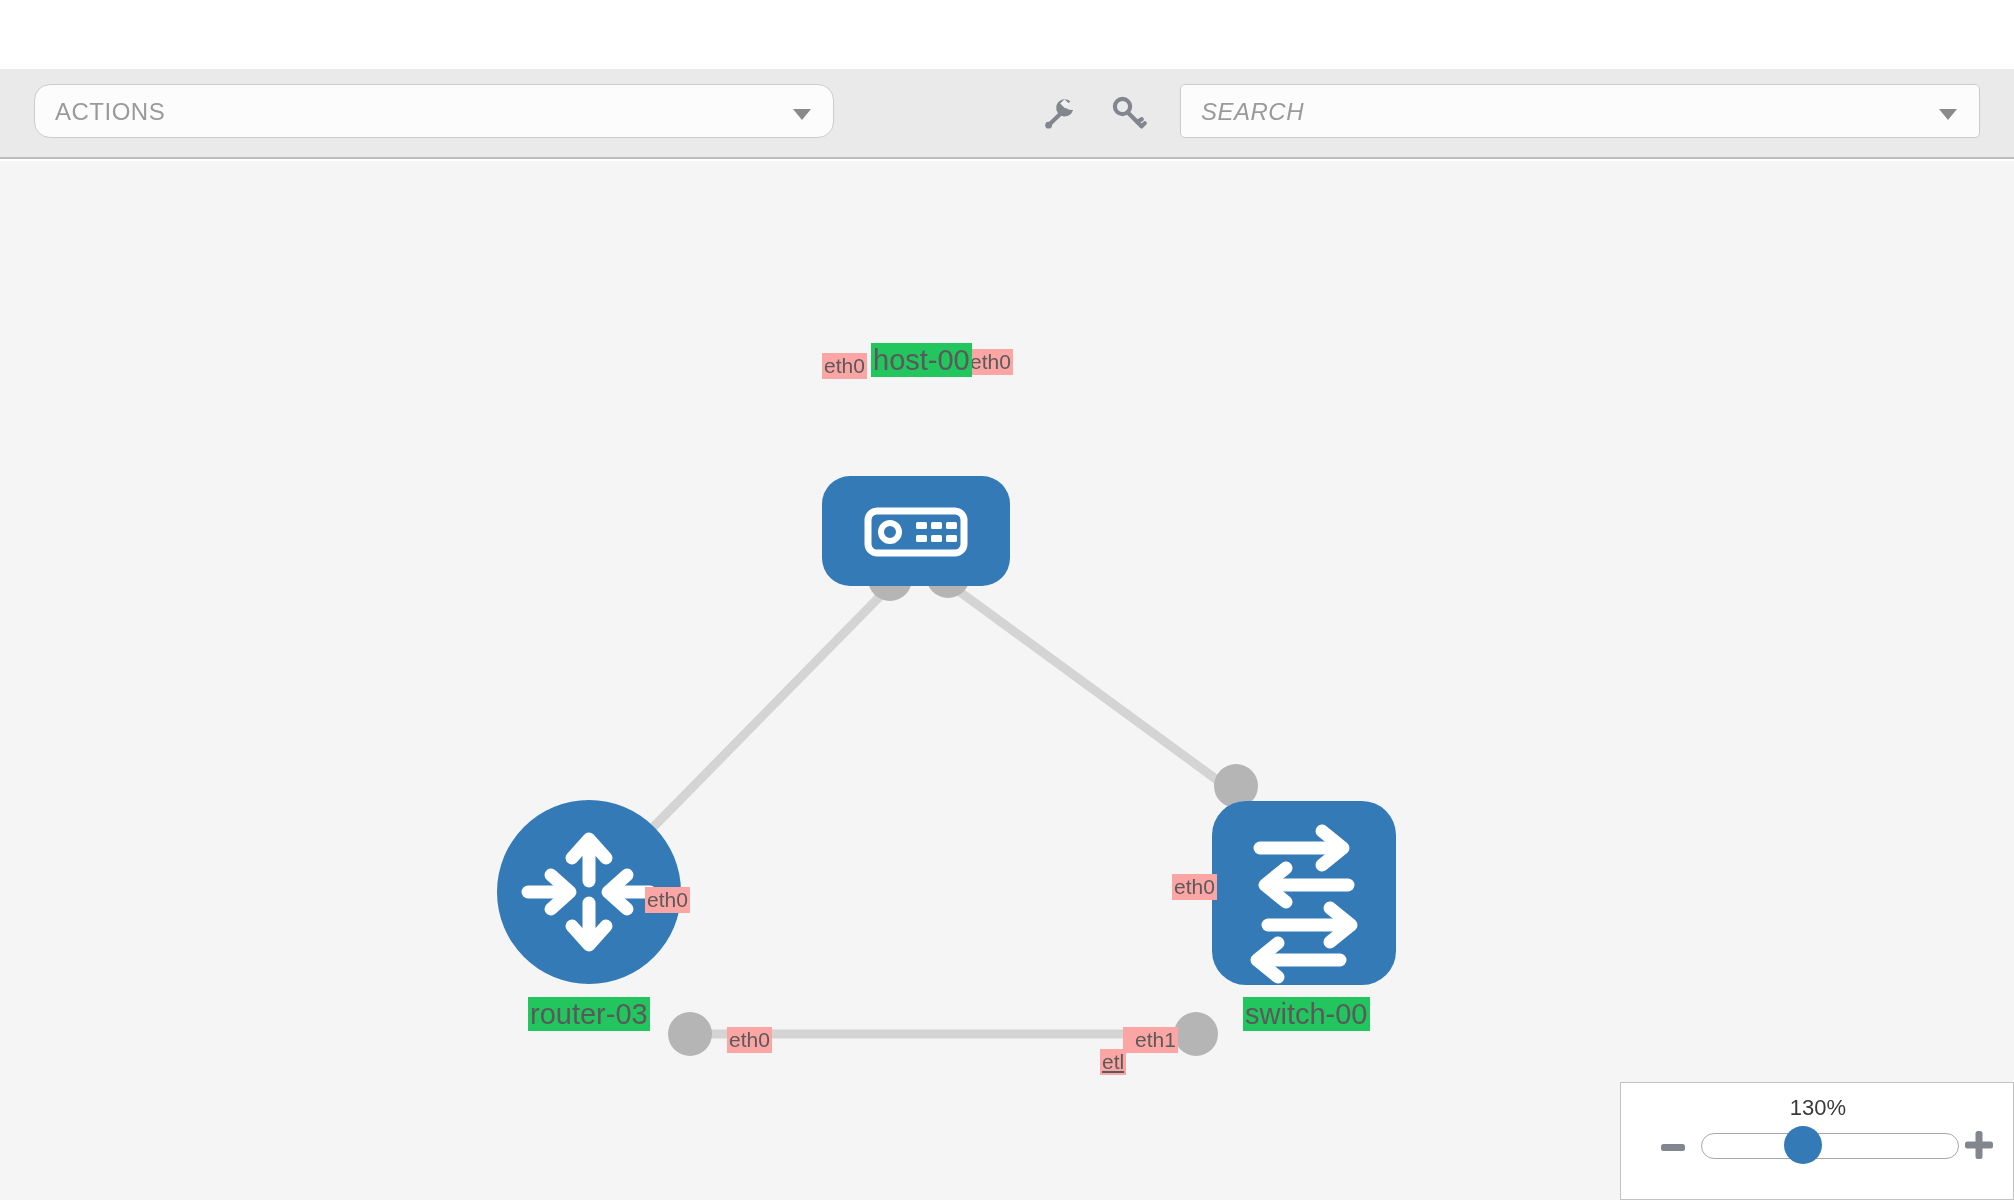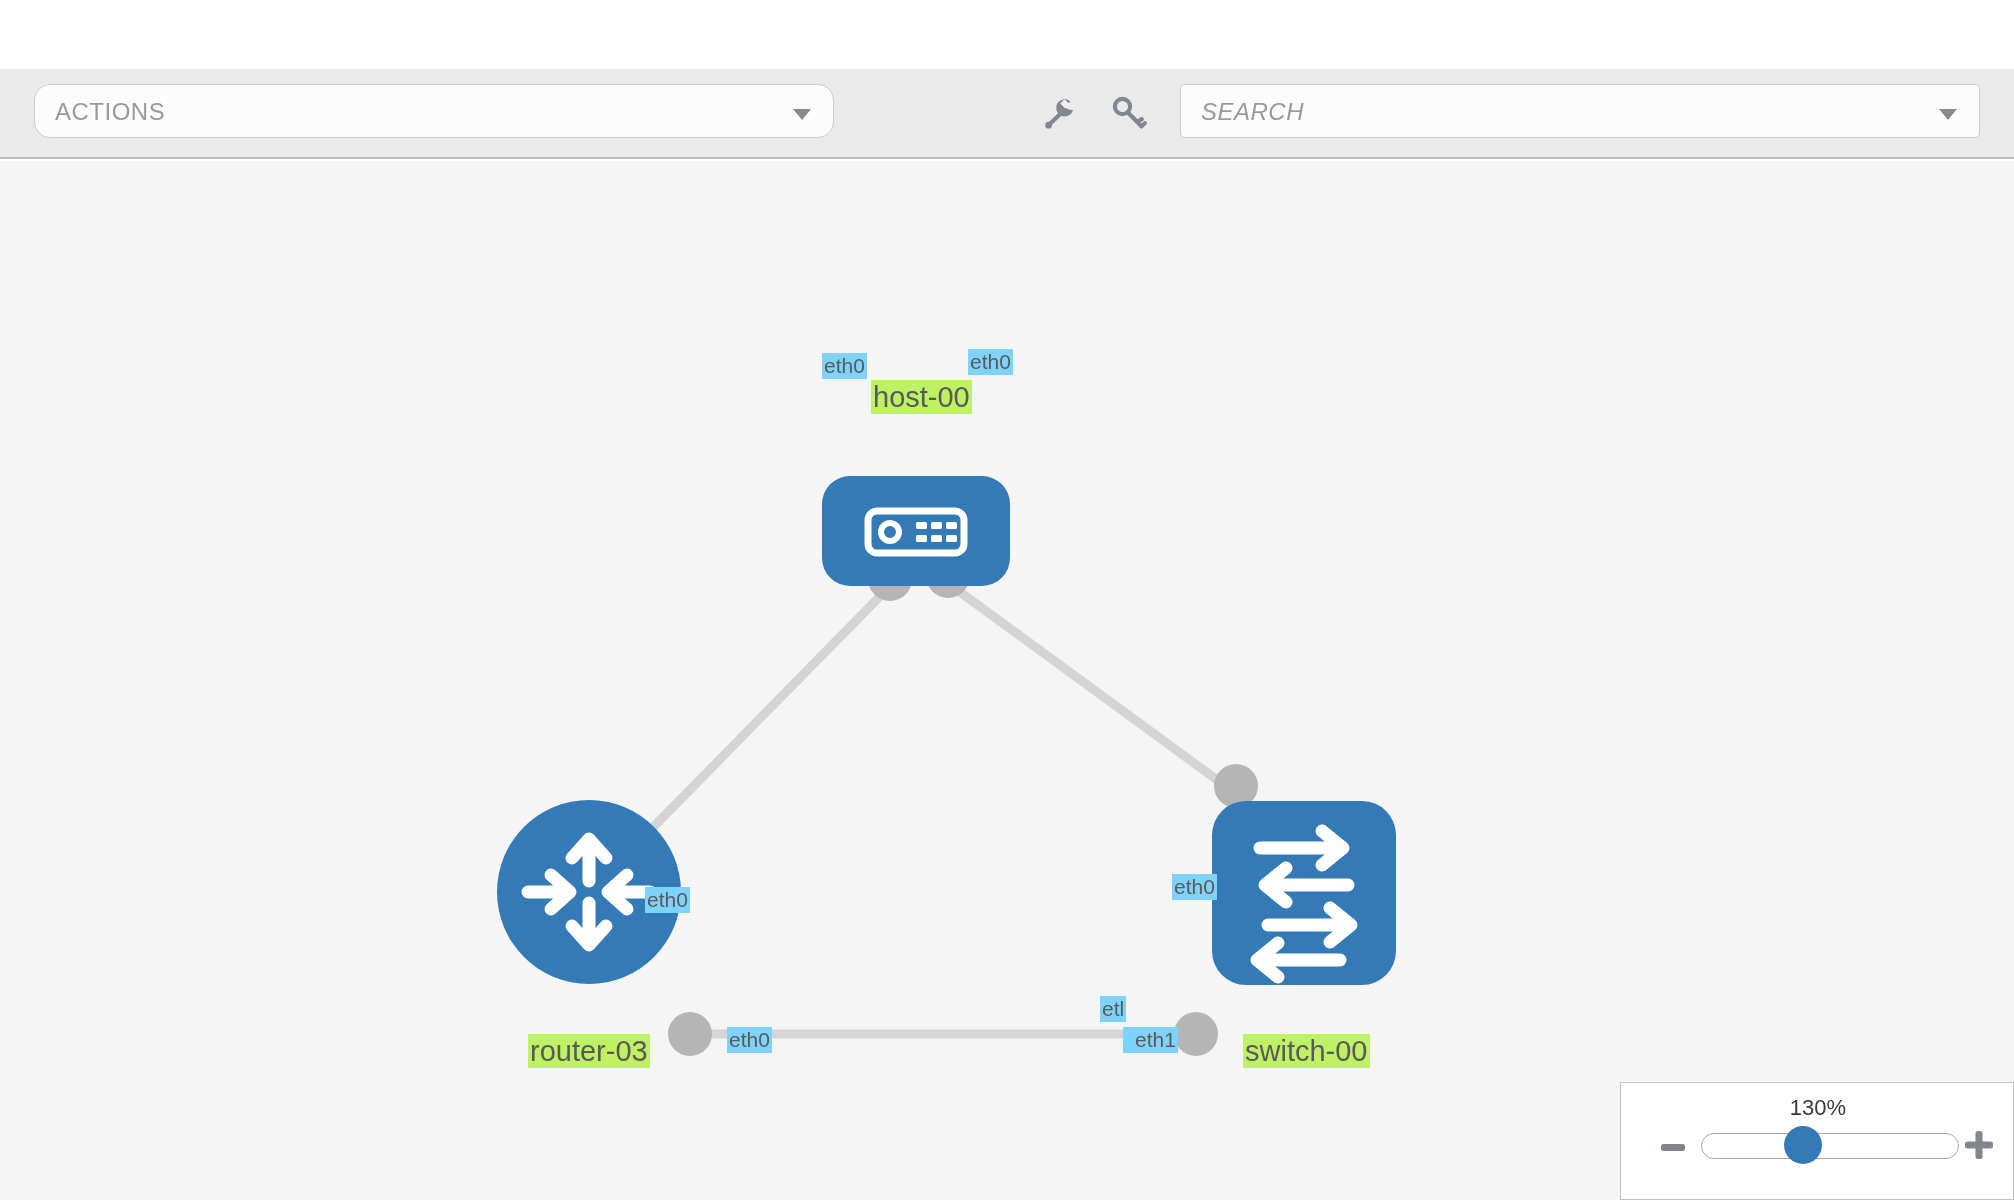--- a/index.html
+++ b/index.html
@@ -114,31 +114,30 @@
     position: absolute;
     left: 0; top: 0;
     width: 2014px; height: 1039px;
   }
 
   
   .node-label {
     position: absolute;
     font-size: 29px;
     color: #5a5a5a;
-    background: #bef264;
+    background: #22c55e;
     white-space: nowrap;
     padding: 0 2px;
     line-height: 34px;
-    margin-top: 37px;
   }
   .iface-label {
     position: absolute;
     font-size: 21px;
     color: #5a5a5a;
-    background: #7dd3fc;
+    background: #fca5a5;
     white-space: nowrap;
     padding: 0 2px;
     line-height: 26px;
   }
 
   
   .zoom-panel {
     position: absolute;
     left: 1620px; top: 1082px;
     width: 394px; height: 118px;
@@ -283,21 +282,21 @@
           <path d="M1278 782 L1257 799 L1278 816"></path>
         </g>
       </g>
     </svg>
 
     <span class="iface-label" style="left:822px; top:192px;">eth0</span>
     <span class="iface-label" style="left:968px; top:188px;">eth0</span>
     <span class="iface-label" style="left:645px; top:726px;">eth0</span>
     <span class="iface-label" style="left:1172px; top:713px;">eth0</span>
     <span class="iface-label" style="left:727px; top:866px;">eth0</span>
-    <span class="iface-label" style="left:1100px; top:835px;">etl</span>
+    <span class="iface-label" style="left:1100px; top:888px;text-decoration:underline;">etl</span>
     <span class="iface-label" style="left:1123px; top:866px;padding-left:12px;">eth1</span>
 
     <span class="node-label" style="left:871px; top:182px;">host-00</span>
     <span class="node-label" style="left:528px; top:836px;">router-03</span>
     <span class="node-label" style="left:1243px; top:836px;">switch-00</span>
 
   </div>
 
   <div class="zoom-panel">
     <div class="zoom-pct">130%</div>

